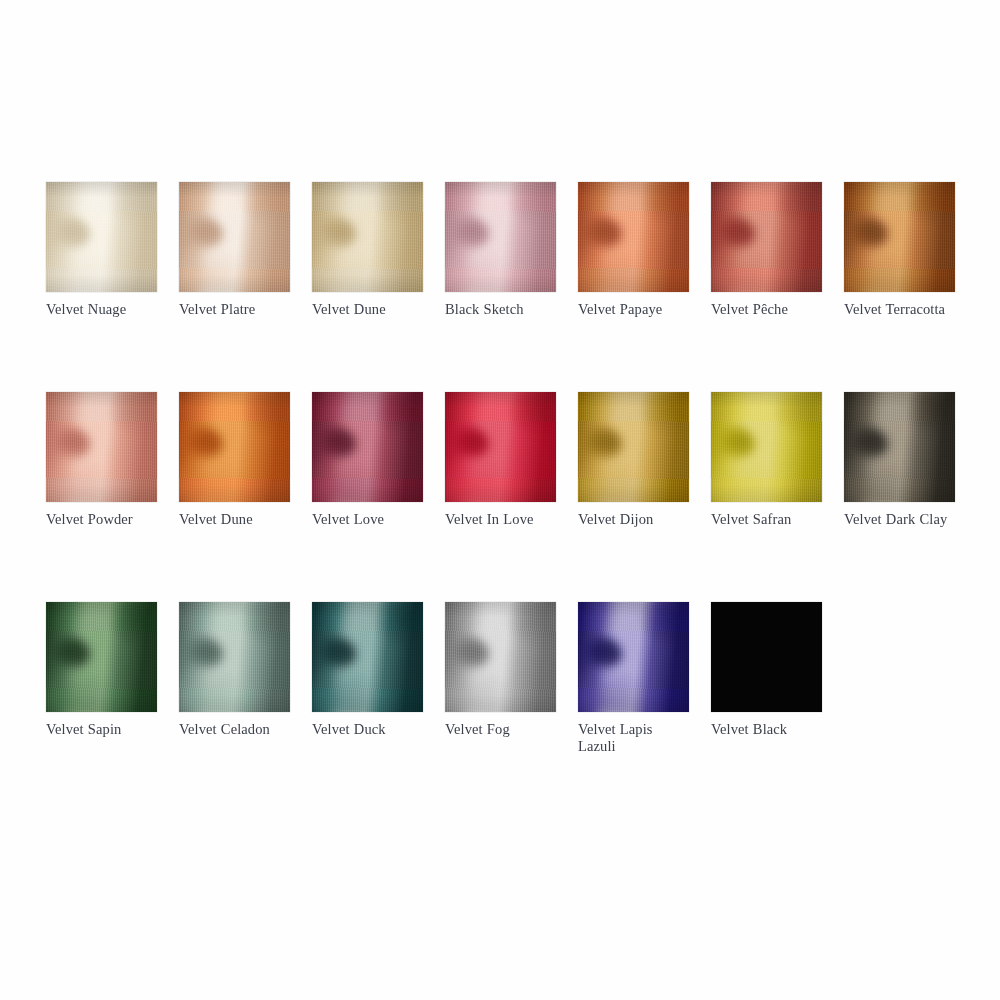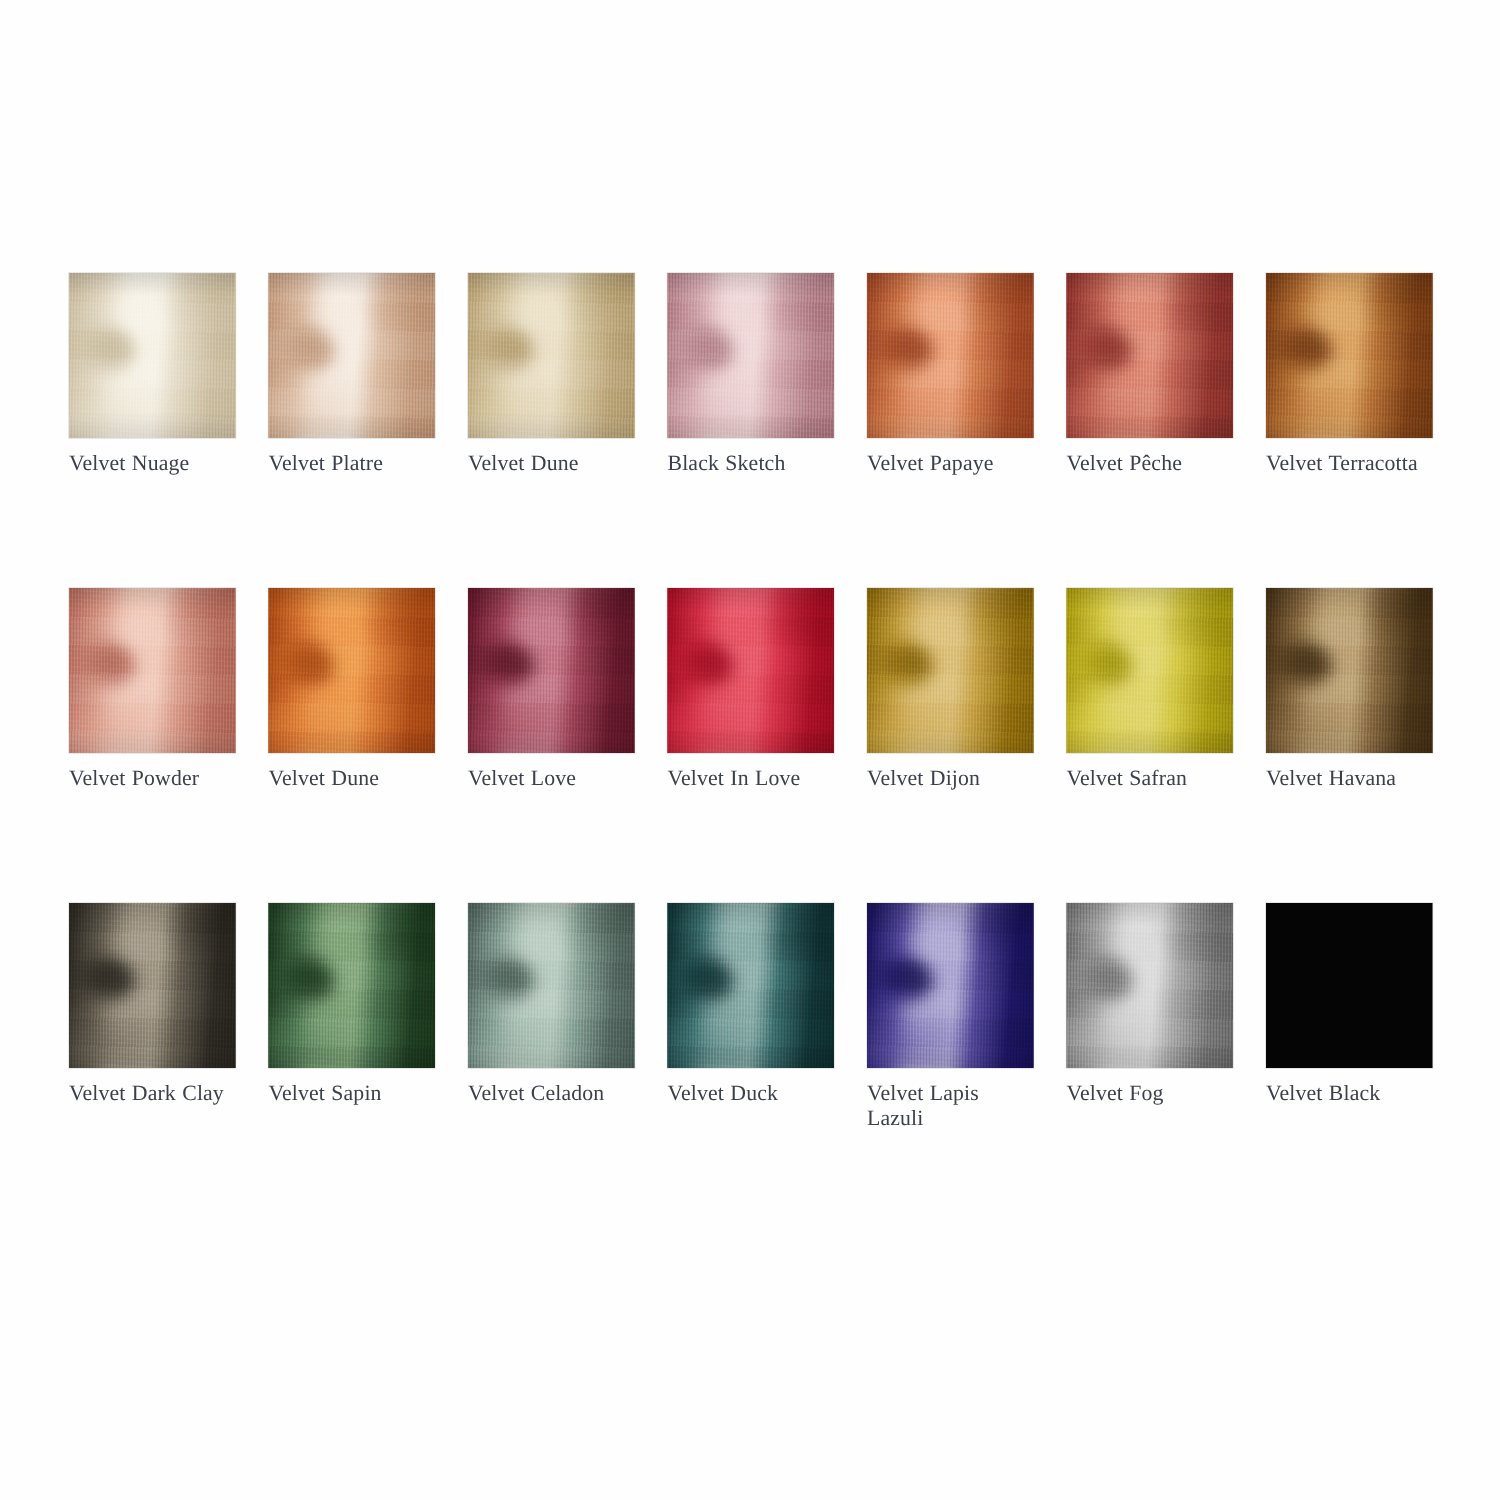--- a/index.html
+++ b/index.html
@@ -299,31 +299,20 @@
           <div class="band"></div>
           <div class="fold"></div>
           <div class="bump"></div>
           <div class="sheen"></div>
           <div class="vignette"></div>
           <div class="grain"></div>
         </div>
         <div class="swatch-label">Velvet Safran</div>
       </div>
       <div class="swatch-cell">
-        <div class="chip" style="--base: #5e4627; --dark: #4a3519; --dark2: #3a280f; --mid: #8a6c44; --light: #bfa57a;">
-          <div class="band"></div>
-          <div class="fold"></div>
-          <div class="bump"></div>
-          <div class="sheen"></div>
-          <div class="vignette"></div>
-          <div class="grain"></div>
-        </div>
-        <div class="swatch-label">Velvet Havana</div>
-      </div>
-      <div class="swatch-cell">
         <div class="chip" style="--base: #3e3a32; --dark: #2e2b24; --dark2: #221f1a; --mid: #665f52; --light: #a39a89;">
           <div class="band"></div>
           <div class="fold"></div>
           <div class="bump"></div>
           <div class="sheen"></div>
           <div class="vignette"></div>
           <div class="grain"></div>
         </div>
         <div class="swatch-label">Velvet Dark Clay</div>
       </div>
@@ -354,39 +343,39 @@
           <div class="band"></div>
           <div class="fold"></div>
           <div class="bump"></div>
           <div class="sheen"></div>
           <div class="vignette"></div>
           <div class="grain"></div>
         </div>
         <div class="swatch-label">Velvet Duck</div>
       </div>
       <div class="swatch-cell">
+        <div class="chip" style="--base: #8e8e8e; --dark: #757575; --dark2: #636363; --mid: #a8a8a8; --light: #dcdcdc;">
+          <div class="band"></div>
+          <div class="fold"></div>
+          <div class="bump"></div>
+          <div class="sheen"></div>
+          <div class="vignette"></div>
+          <div class="grain"></div>
+        </div>
+        <div class="swatch-label">Velvet Fog</div>
+      </div>
+      <div class="swatch-cell">
         <div class="chip" style="--base: #2a2076; --dark: #1c1560; --dark2: #130e4a; --mid: #554a9a; --light: #b0aad4;">
           <div class="band"></div>
           <div class="fold"></div>
           <div class="bump"></div>
           <div class="sheen"></div>
           <div class="vignette"></div>
           <div class="grain"></div>
         </div>
         <div class="swatch-label">Velvet Lapis Lazuli</div>
-      </div>
-      <div class="swatch-cell">
-        <div class="chip" style="--base: #8e8e8e; --dark: #757575; --dark2: #636363; --mid: #a8a8a8; --light: #dcdcdc;">
-          <div class="band"></div>
-          <div class="fold"></div>
-          <div class="bump"></div>
-          <div class="sheen"></div>
-          <div class="vignette"></div>
-          <div class="grain"></div>
-        </div>
-        <div class="swatch-label">Velvet Fog</div>
       </div>
       <div class="swatch-cell">
         <div class="chip flat" style="--base: #050505; --dark: #030303; --dark2: #000000; --mid: #080808; --light: #0c0c0c;"></div>
         <div class="swatch-label">Velvet Black</div>
       </div>
     </div>
 </div>
 
 </body></html>

